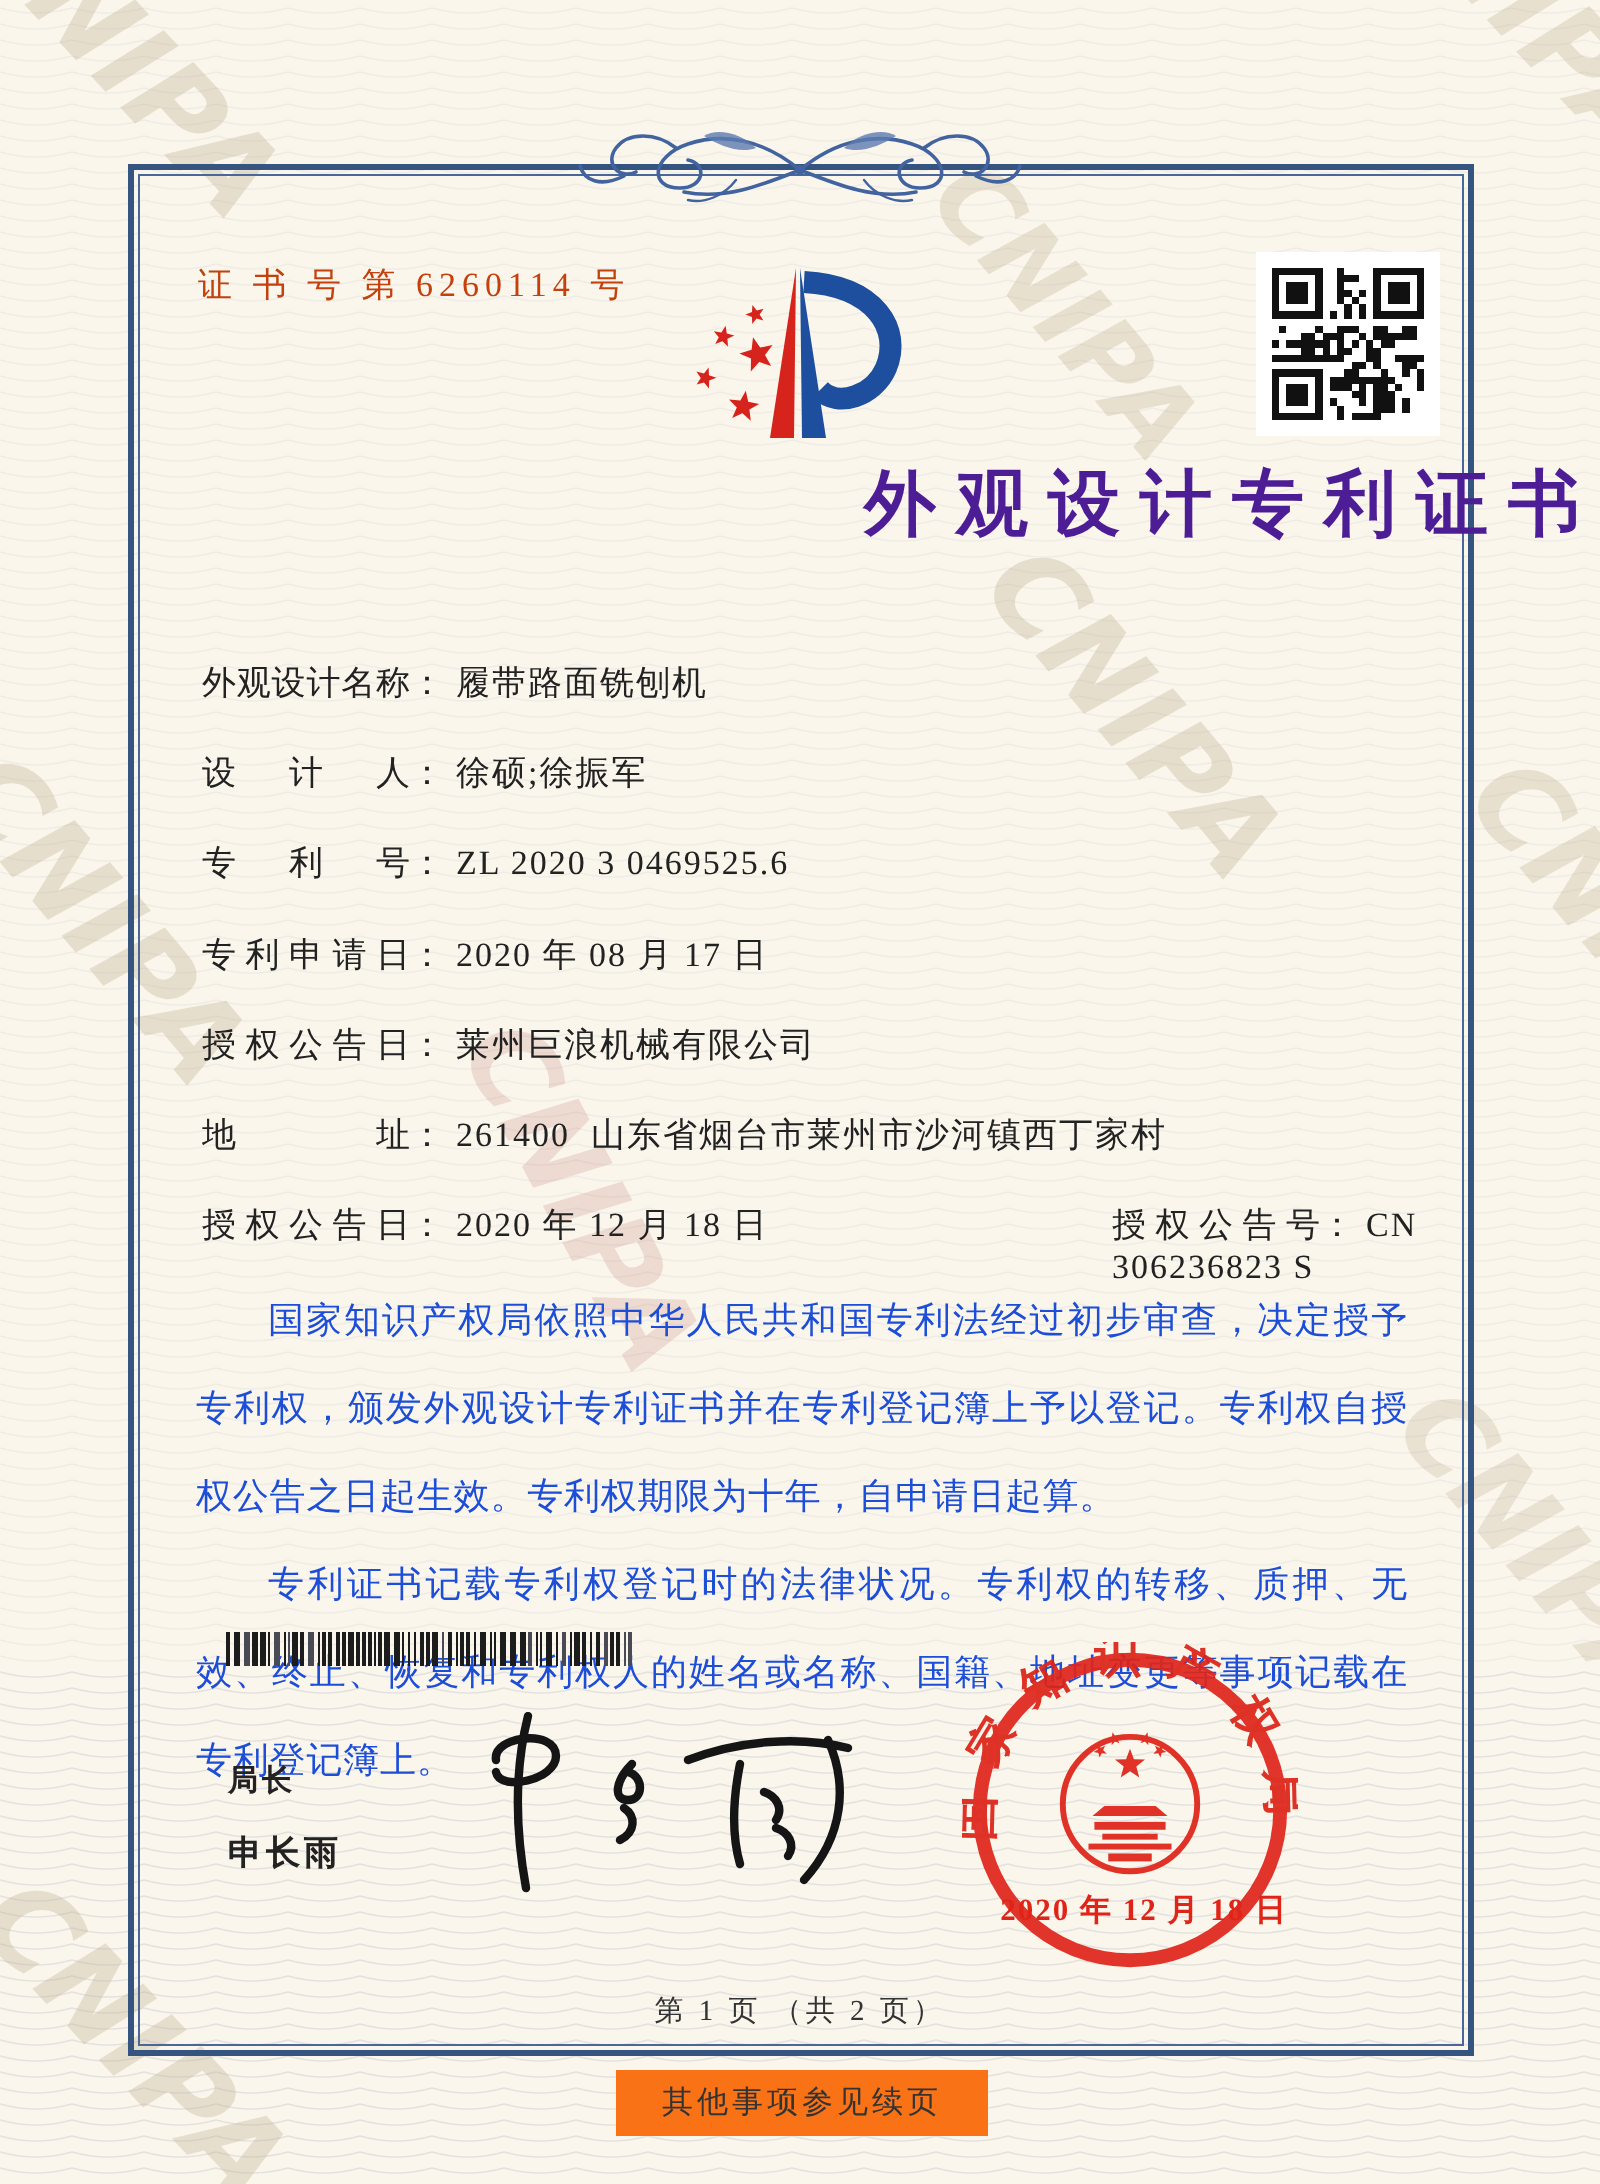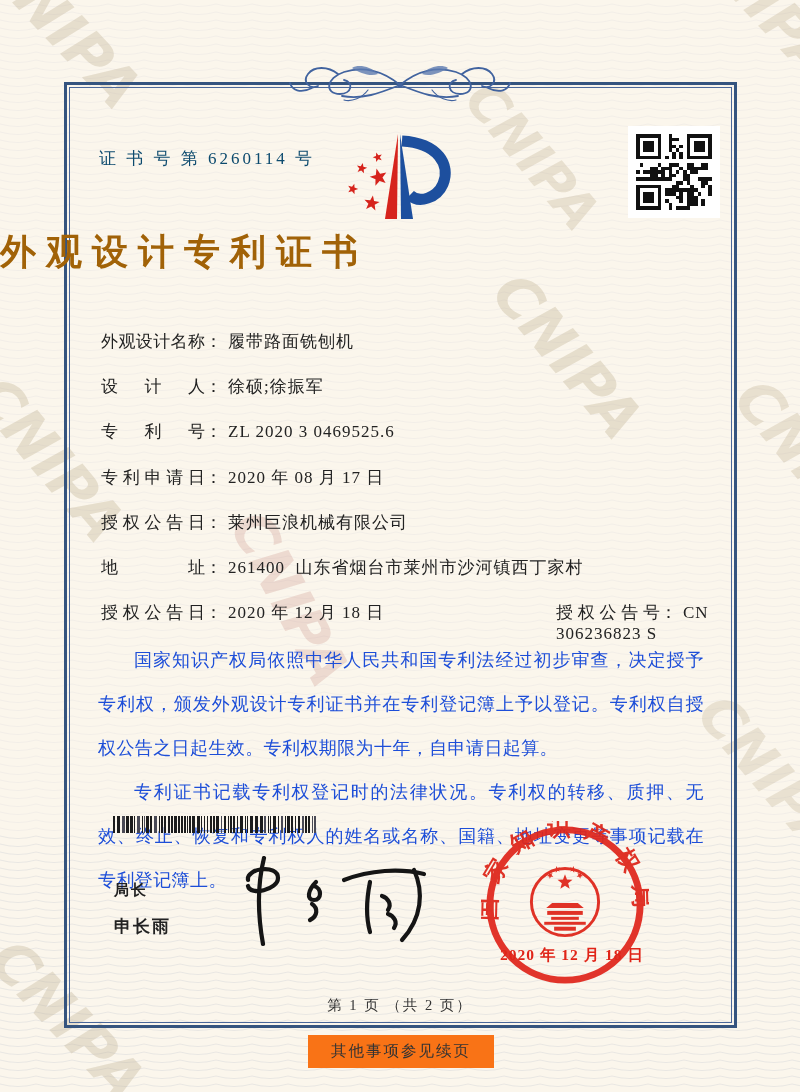--- a/index.html
+++ b/index.html
@@ -20,30 +20,30 @@
     border:3px solid #35547f;z-index:2;
   }
   #frame-inner{
     position:absolute;left:2px;top:2px;right:2px;bottom:2px;
     border:1px solid #4a679a;
   }
   #ornament{position:absolute;left:278px;top:60px;z-index:3;}
   
   #cert-no{
     position:absolute;left:99px;top:131px;z-index:3;
-    font-size:17px;letter-spacing:3px;color:#0c4a6e;white-space:pre-wrap;margin-top:16px;
+    font-size:17px;letter-spacing:3px;color:#c2410c;white-space:pre-wrap;
   }
   #qr-box{
     position:absolute;left:628px;top:126px;width:92px;height:92px;background:#fff;
     z-index:3;display:flex;align-items:center;justify-content:center;
   }
   #logo{position:absolute;left:345px;top:127px;z-index:3;}
   #title{
-    position:absolute;left:0;top:228px;width:800px;text-align:left;z-index:3;
-    font-size:36px;font-weight:bold;letter-spacing:10px;color:#a16207;
+    position:absolute;left:0;top:228px;width:800px;text-align:right;z-index:3;
+    font-size:36px;font-weight:bold;letter-spacing:10px;color:#4c1d95;
   }
   
   .field-row{position:absolute;left:101px;z-index:3;font-size:17px;white-space:nowrap;}
   .f-label{
     display:inline-block;width:104px;text-align:justify;text-align-last:justify;
     color:#222;vertical-align:bottom;
   }
   .f-colon{color:#222;}
   .f-value{margin-left:6px;color:#222;letter-spacing:1px;white-space:pre-wrap;}
   #grant-no-col{position:absolute;left:455px;top:0;}

